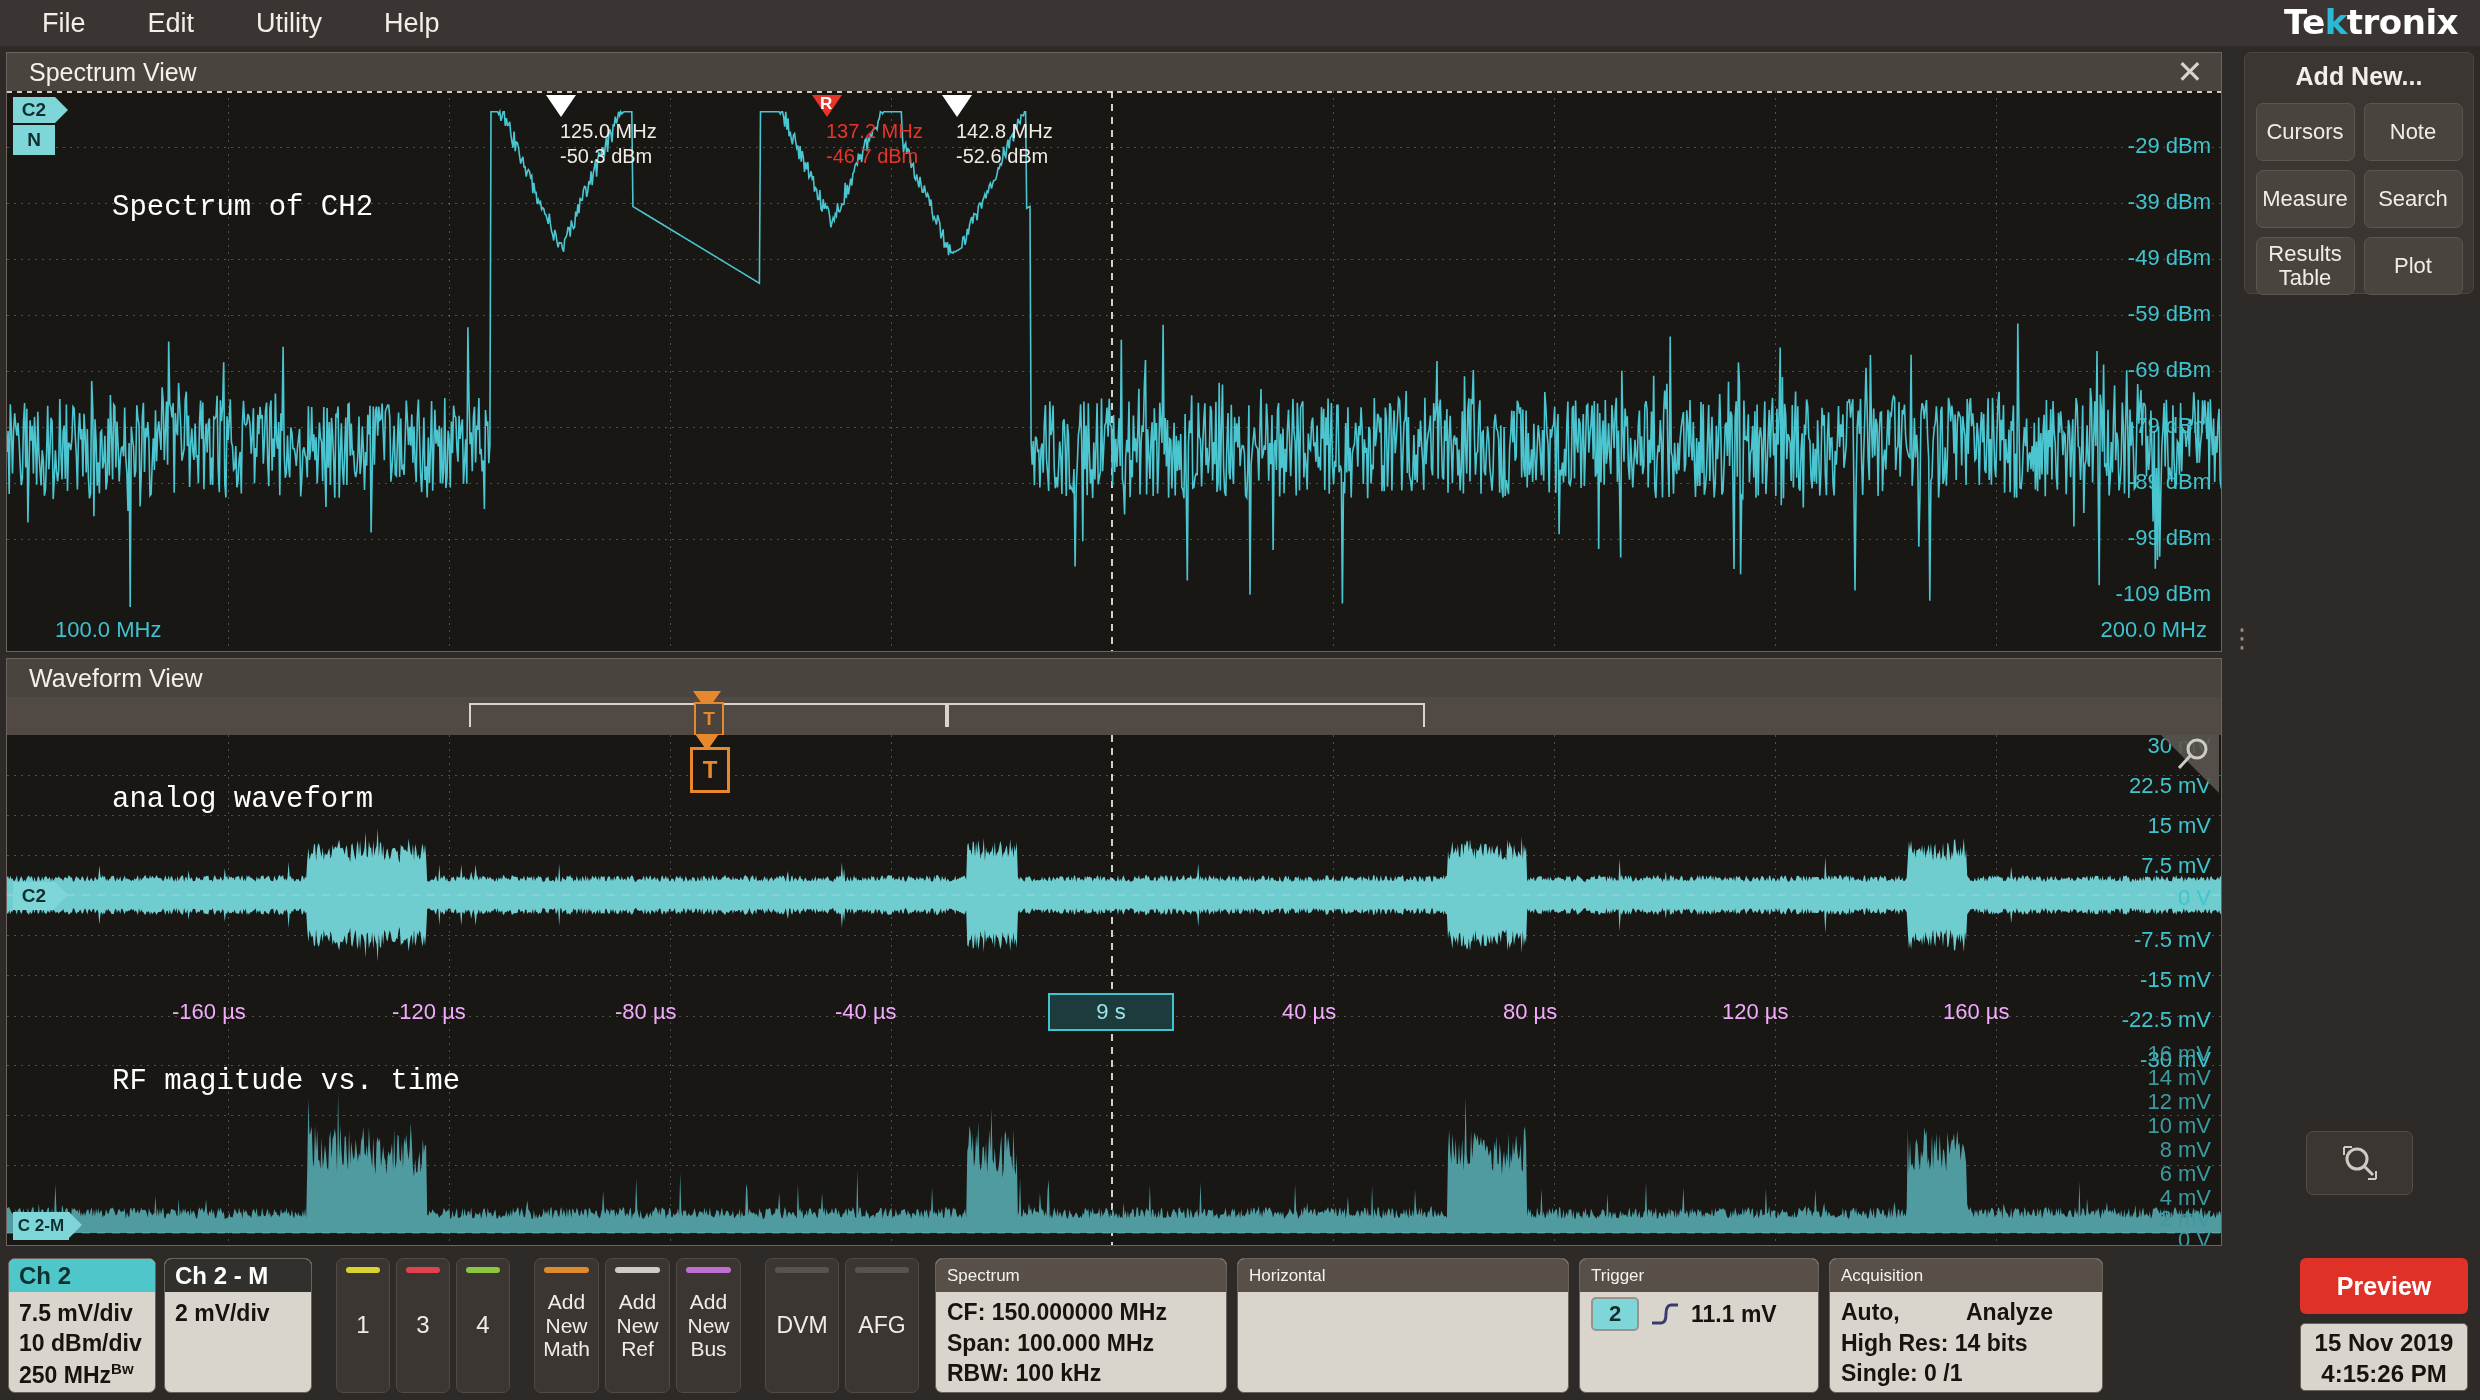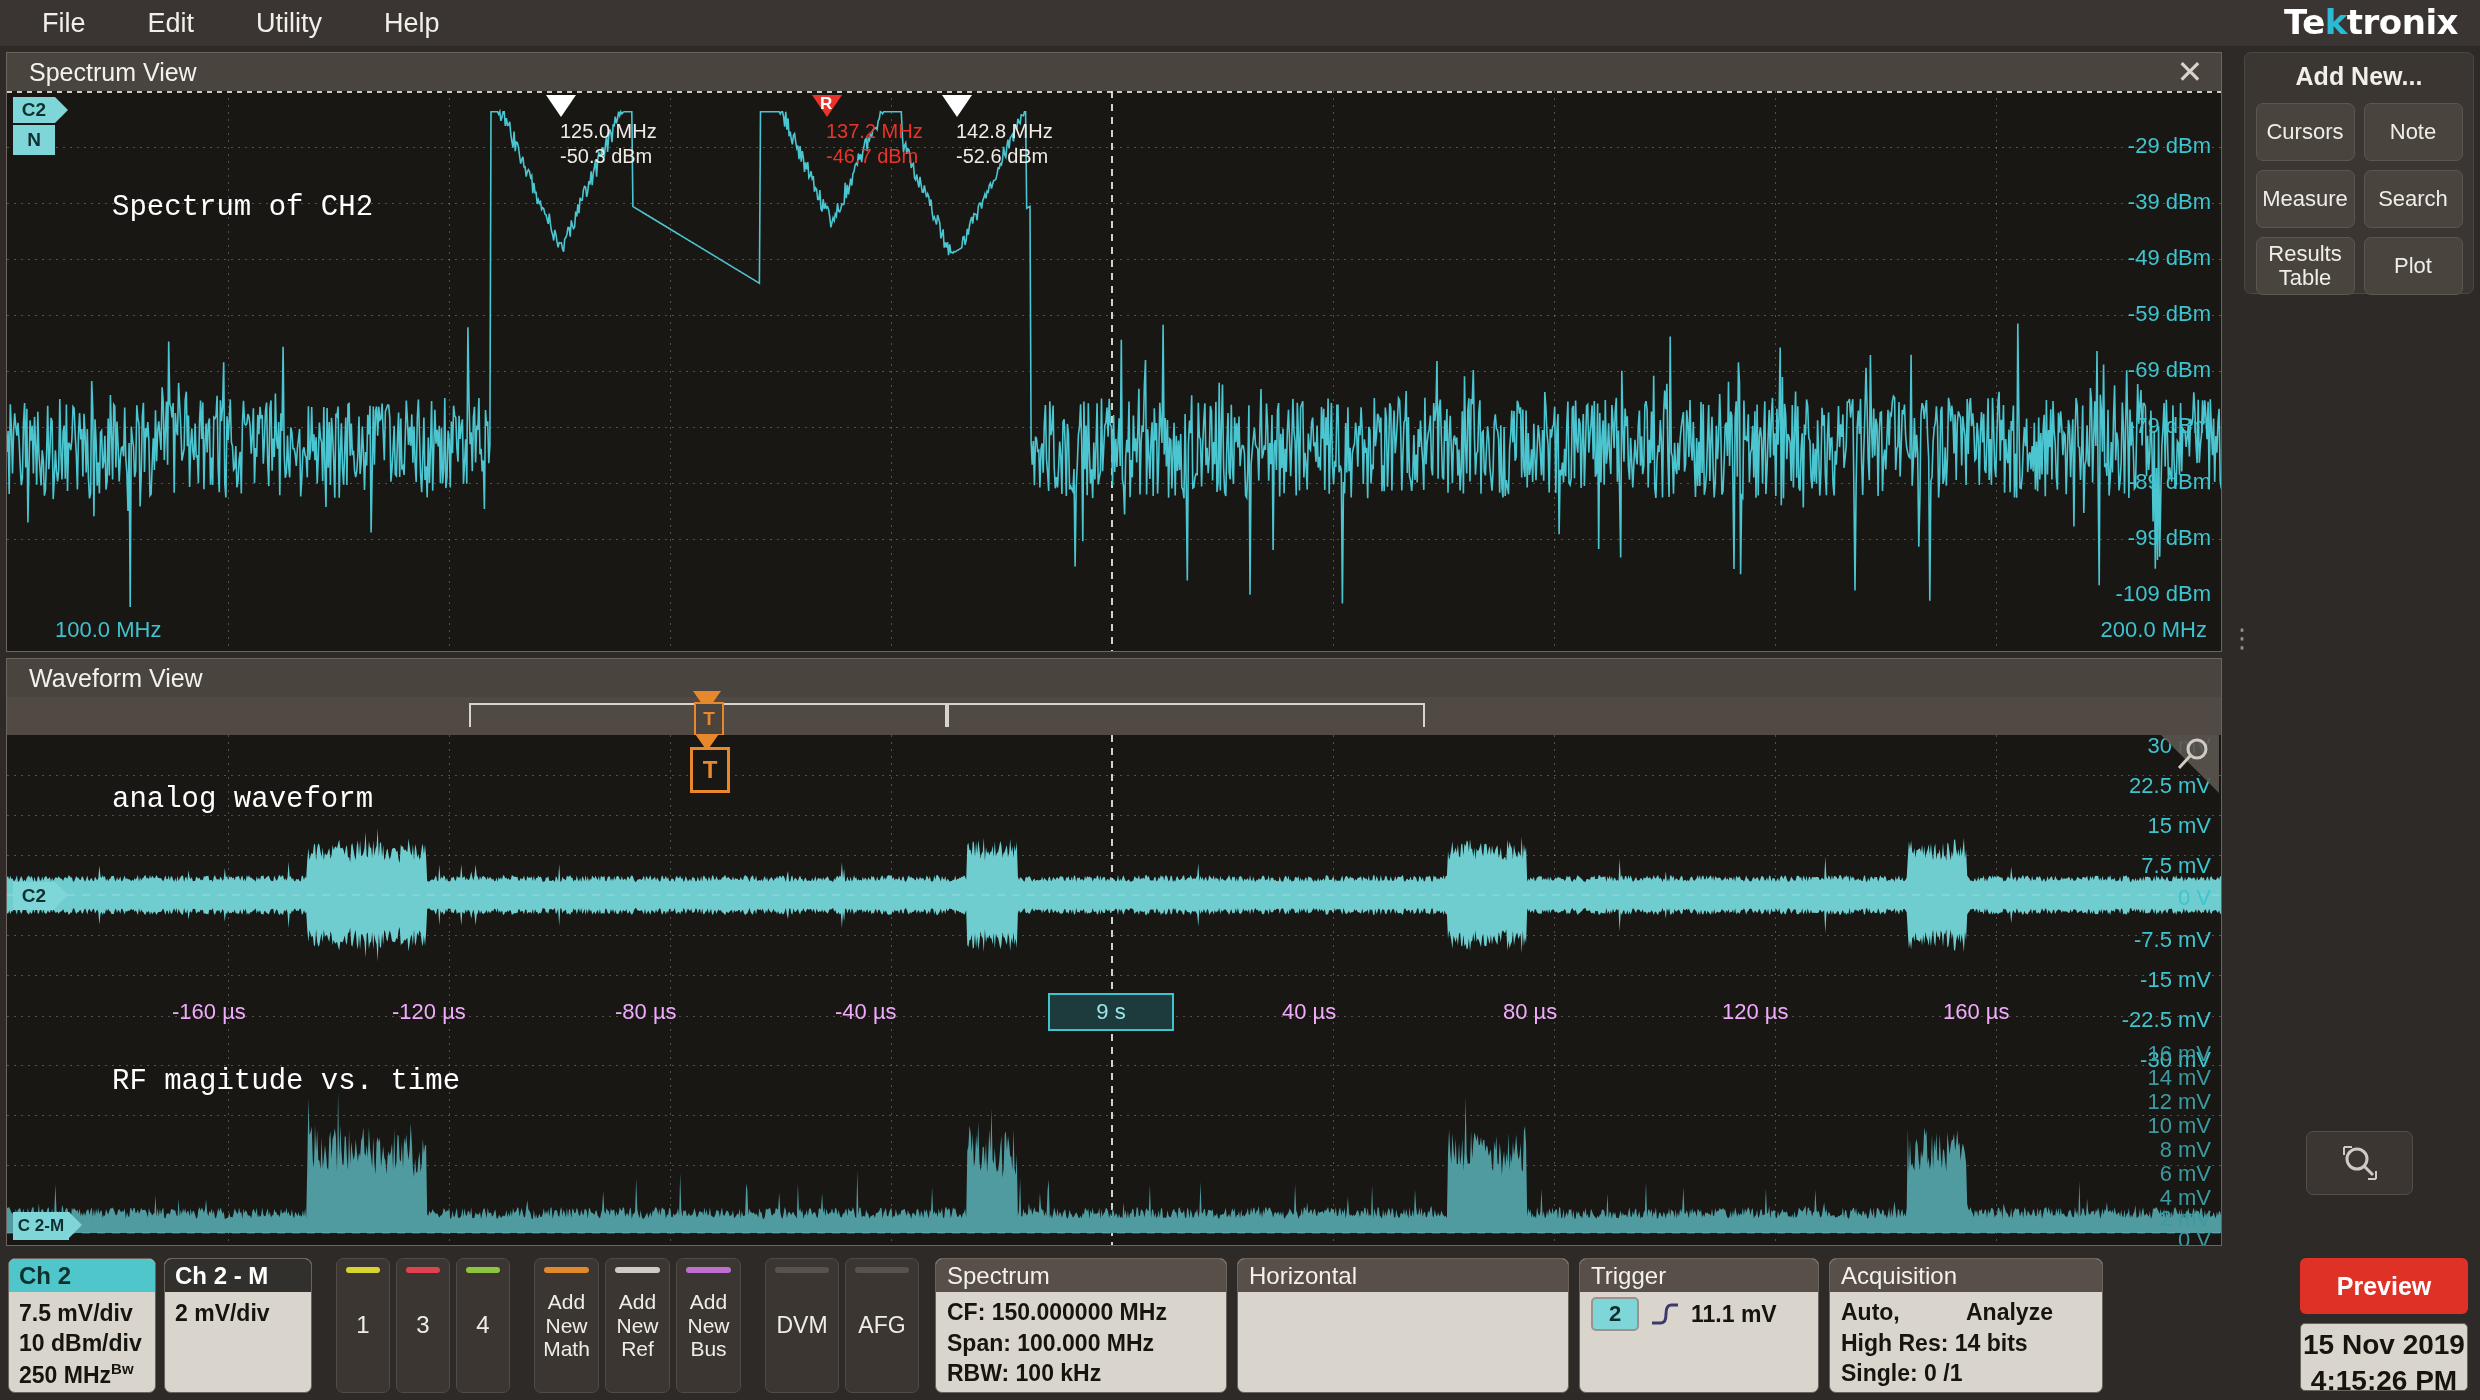--- a/index.html
+++ b/index.html
@@ -109,30 +109,30 @@
   .smallbtn{width:52px;height:133px;background:#3b3632;border:1px solid #514a45;border-radius:7px;
             margin-right:6px;color:#f0ede7;font-size:24px;display:flex;align-items:center;
             justify-content:center;text-align:center;line-height:1.12;position:relative;cursor:pointer;}
   .smallbtn .cbar{position:absolute;top:8px;left:9px;right:9px;height:6px;border-radius:3px;}
   .smallbtn.wide{width:63px;font-size:21px;}
   .smallbtn.w2{width:72px;font-size:23px;}
   .gap{width:18px;}
 
   .infocard{margin-left:10px;margin-top:7px;height:133px;border-radius:7px;overflow:hidden;
             border:1px solid #6a635c;background:#d9d5cd;}
-  .infocard .hd{height:33px;line-height:33px;background:#584f49;color:#f4f1ec;font-size:24px;padding-left:11px;}
+  .infocard .hd{height:33px;line-height:33px;background:#584f49;color:#f4f1ec;font-size:17px;padding-left:11px;}
   .infocard .bd{padding:5px 11px 0 11px;color:#16140f;font-size:23px;font-weight:bold;line-height:1.33;}
   .row2{display:flex;}
   .row2 .c1{min-width:188px;}
 
   .previewbtn{position:absolute;right:12px;top:7px;width:168px;height:56px;background:#e03127;
               border-radius:6px;color:#fff;font-size:25px;font-weight:bold;display:flex;
               align-items:center;justify-content:center;cursor:pointer;}
   .datecard{position:absolute;right:12px;top:72px;width:168px;height:68px;background:#d9d5cd;
-            border:1px solid #6a635c;border-radius:5px;color:#16140f;font-size:28px;font-weight:bold;
+            border:1px solid #6a635c;border-radius:5px;color:#16140f;font-size:24px;font-weight:bold;
             text-align:center;line-height:1.3;padding-top:3px;box-sizing:border-box;}
   .trigchip2{display:inline-flex;width:44px;height:30px;background:#7fd6d8;border:2px solid #9a938c;
              border-radius:5px;align-items:center;justify-content:center;color:#10302f;
              font-size:22px;font-weight:bold;vertical-align:middle;}
   .orangeT{display:inline-block;color:#e8882c;font-weight:bold;}
 </style>
 </head>
 <body>
 
 <div id="app">

